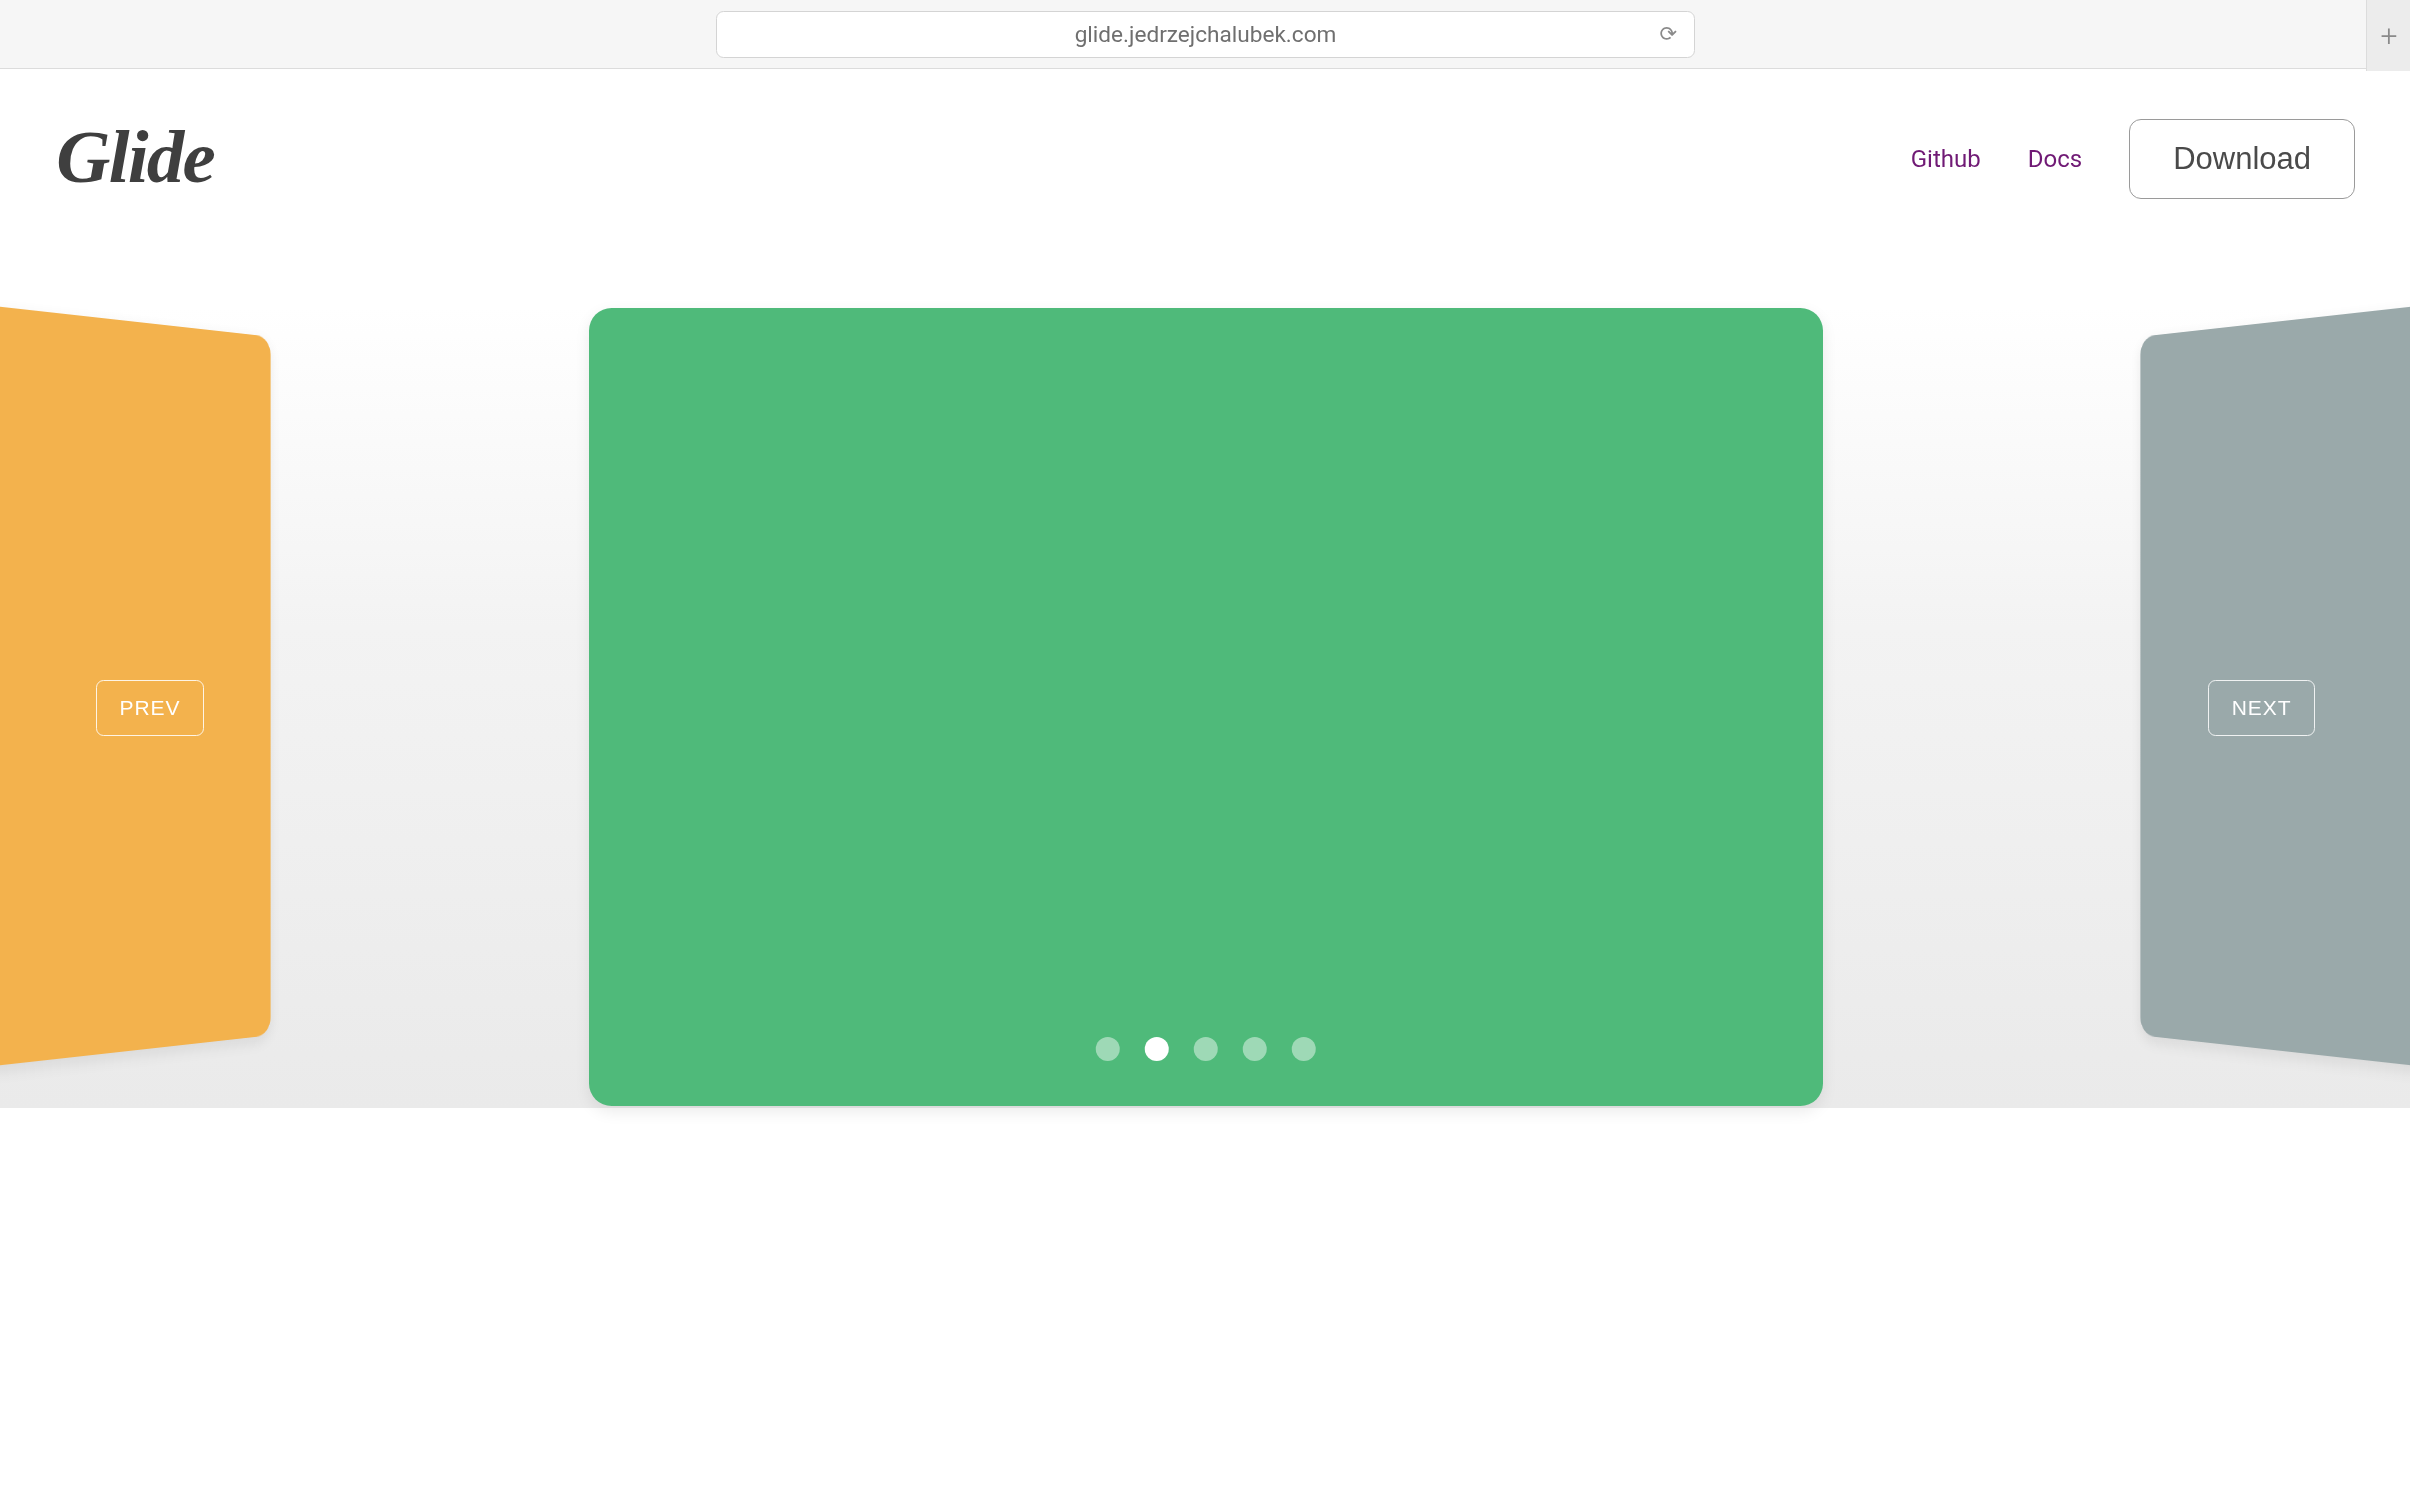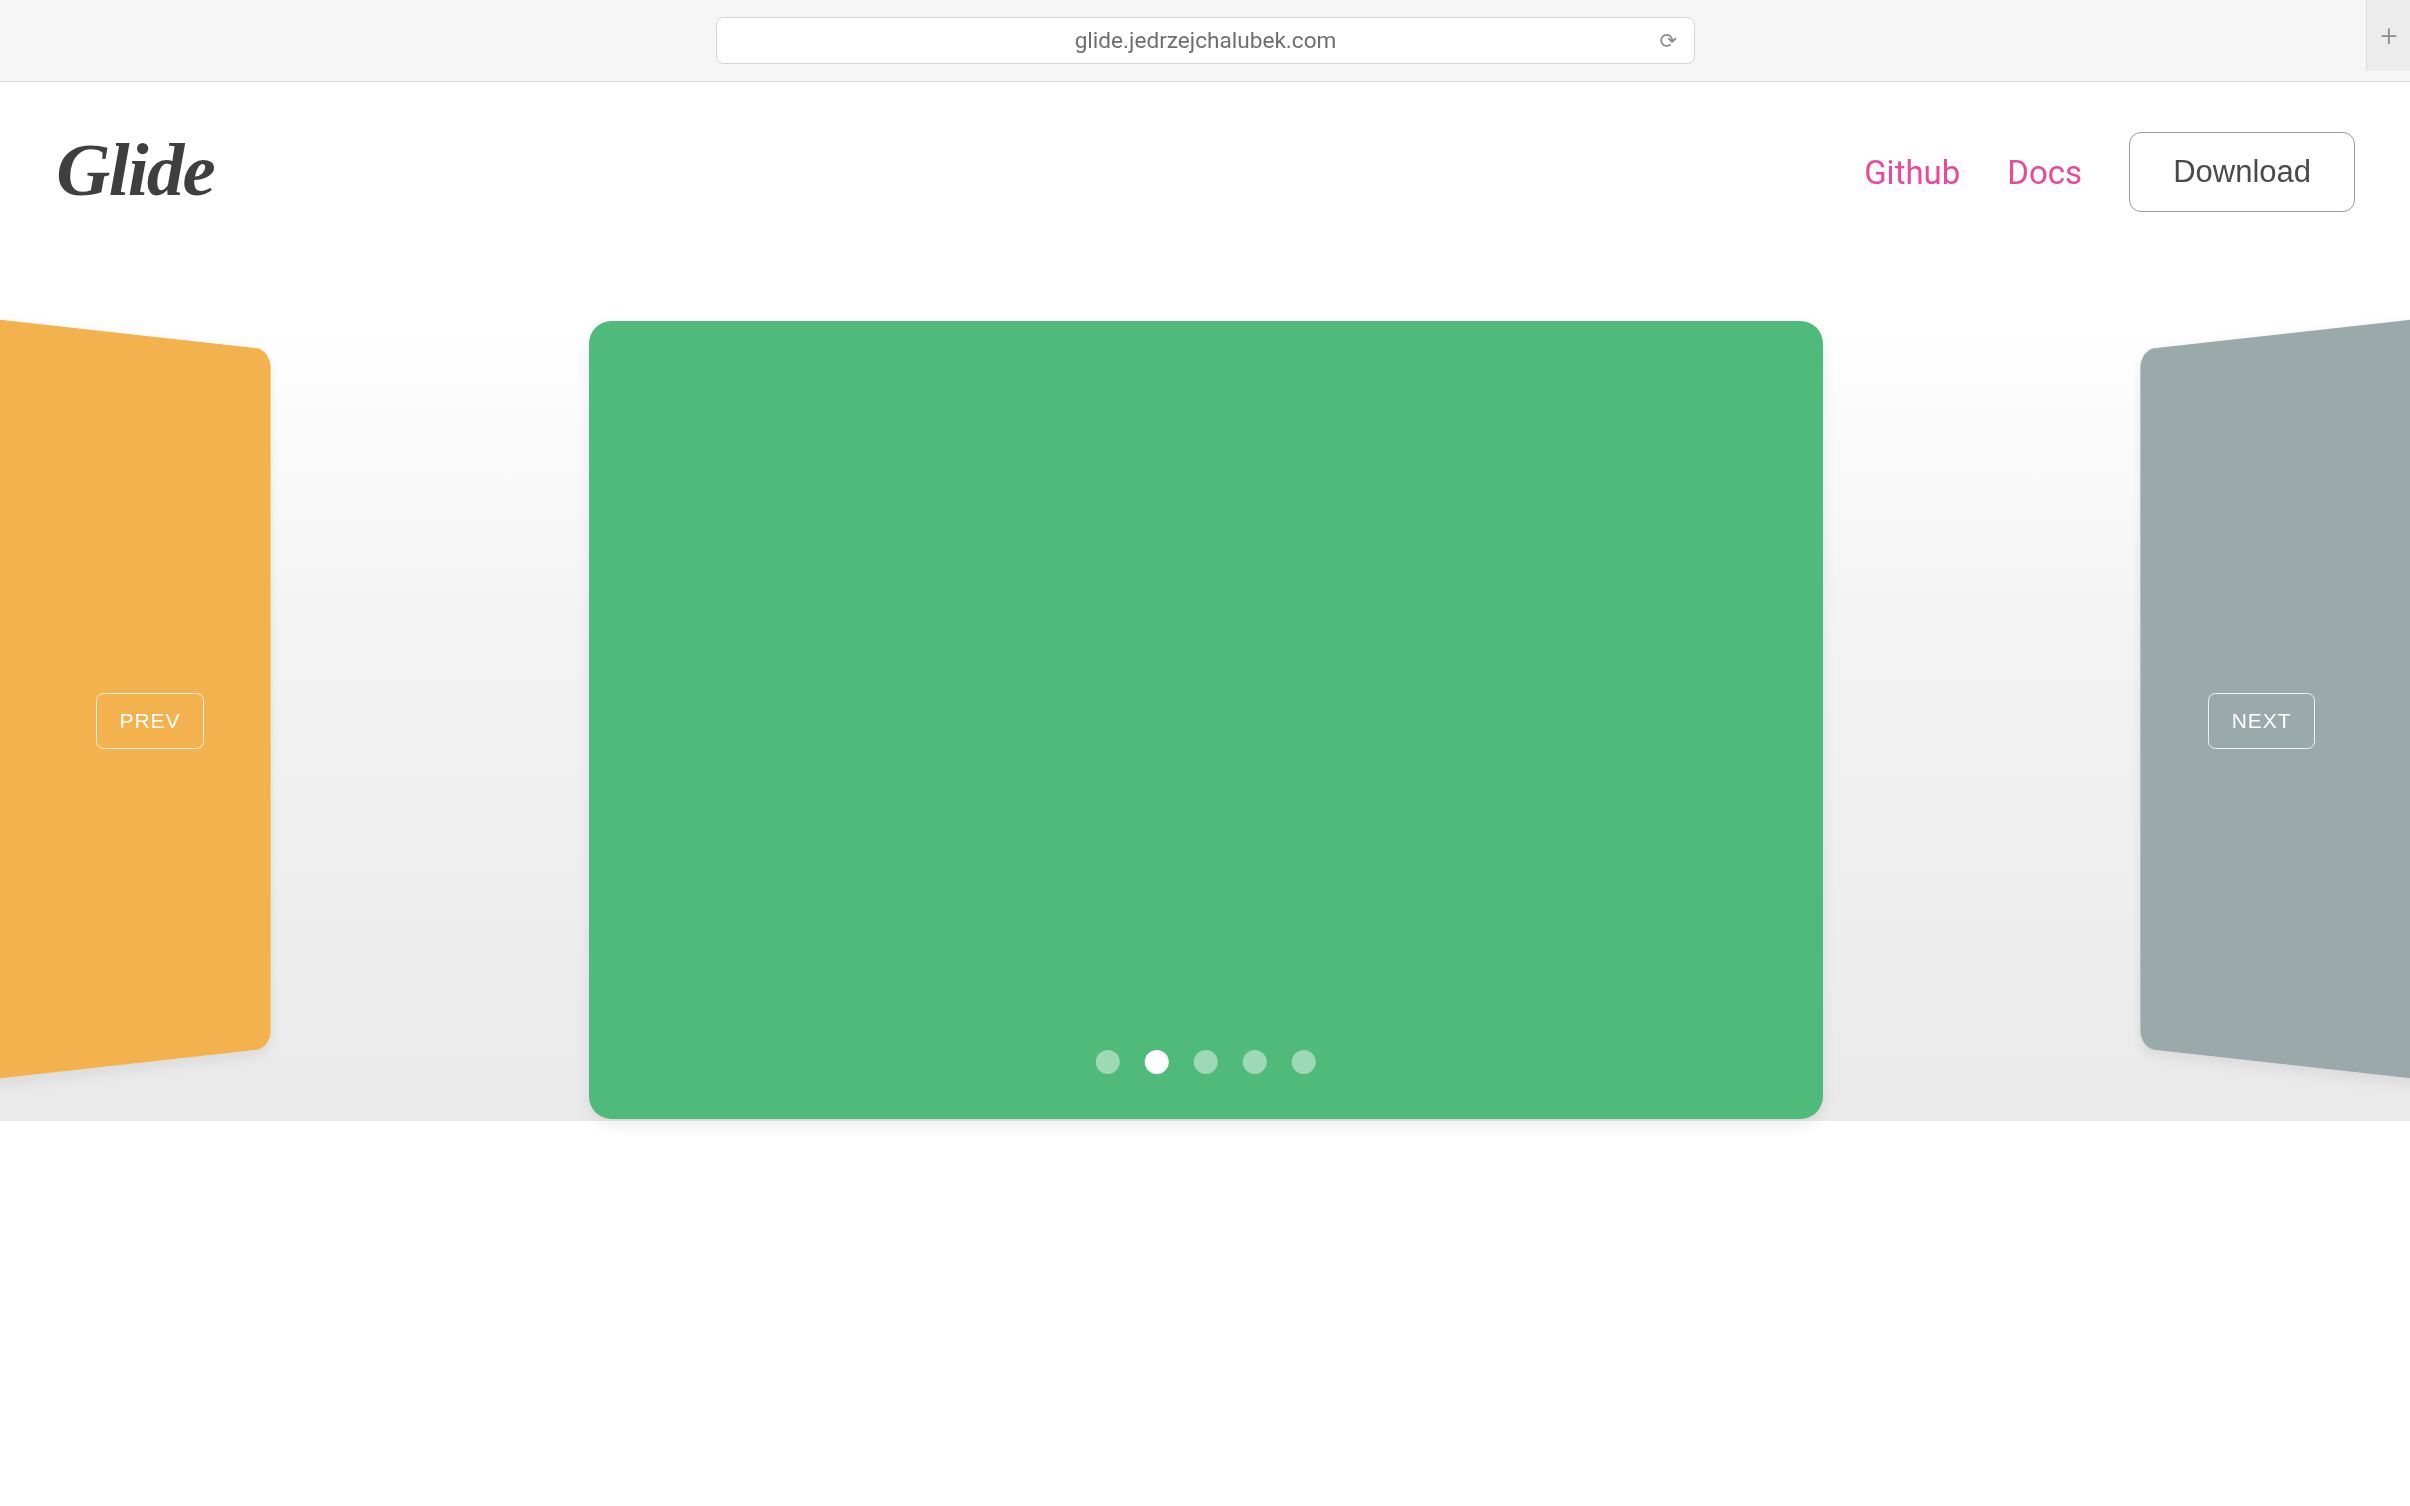--- a/index.html
+++ b/index.html
@@ -7,21 +7,21 @@
   font-family: -apple-system, BlinkMacSystemFont, "Segoe UI", Roboto, "Helvetica Neue", Arial, sans-serif;
   background: #fff;
   width: 2411px;
   height: 1507px;
   overflow: hidden;
   transform-origin: top left;
 }
 
 
 .browser-chrome {
-  height: 82px;
+  height: 69px;
   background: #f6f6f6;
   border-bottom: 0.9px solid #dcdcdc;
   display: flex;
   align-items: center;
   justify-content: center;
   position: relative;
 }
 .url-bar {
   width: 979px;
   height: 47px;
@@ -79,22 +79,22 @@
   letter-spacing: -1.9px;
   font-style: italic;
 }
 .logo svg { display: block; }
 .nav {
   display: flex;
   align-items: center;
   gap: 47px;
 }
 .nav a {
-  font-size: 33px;
-  color: #ec4899;
+  font-size: 24px;
+  color: #701a75;
   text-decoration: none;
 }
 .download-btn {
   font-size: 31px;
   color: #4a4a4a;
   padding: 21px 43px;
   border: 1.9px solid #9a9a9a;
   border-radius: 12px;
   background: #fff;
   cursor: pointer;

